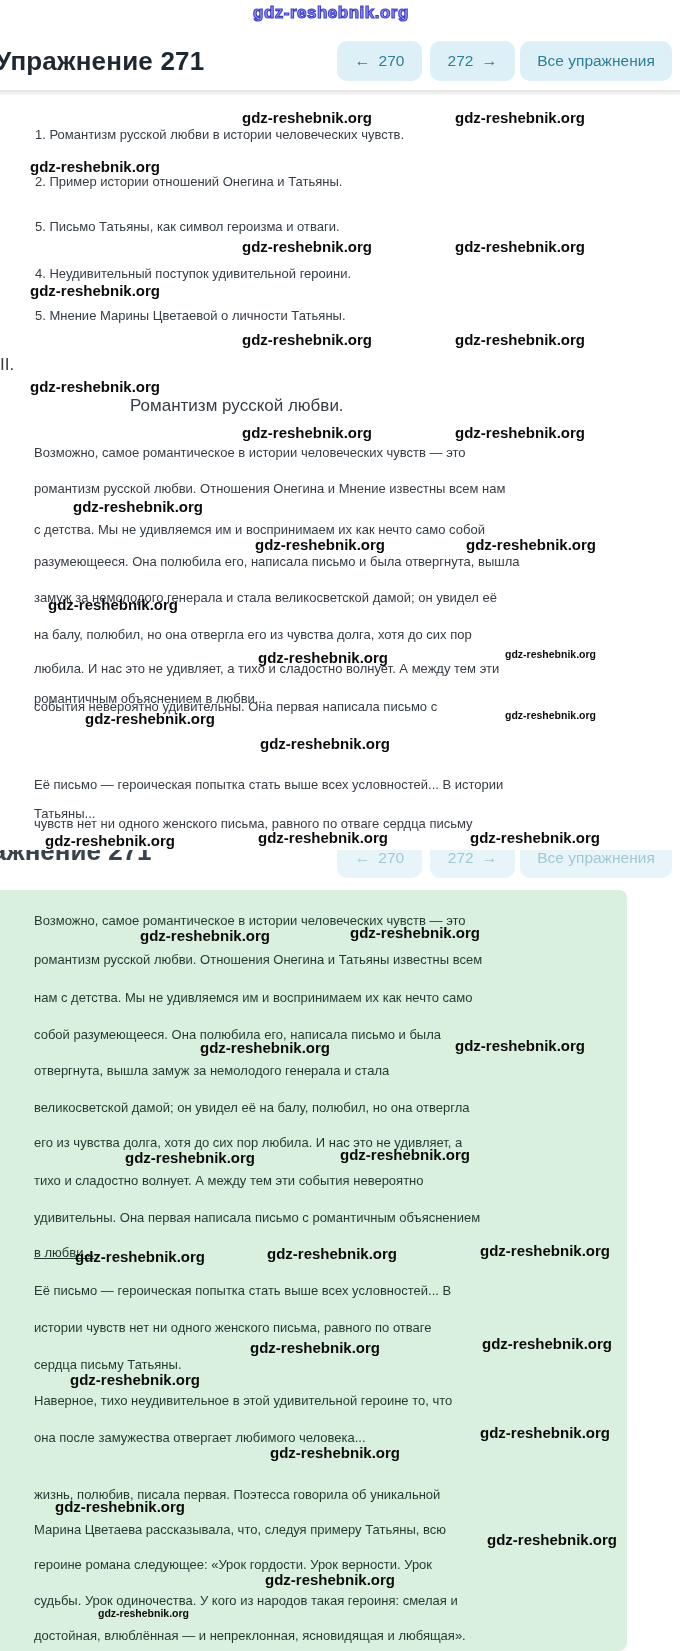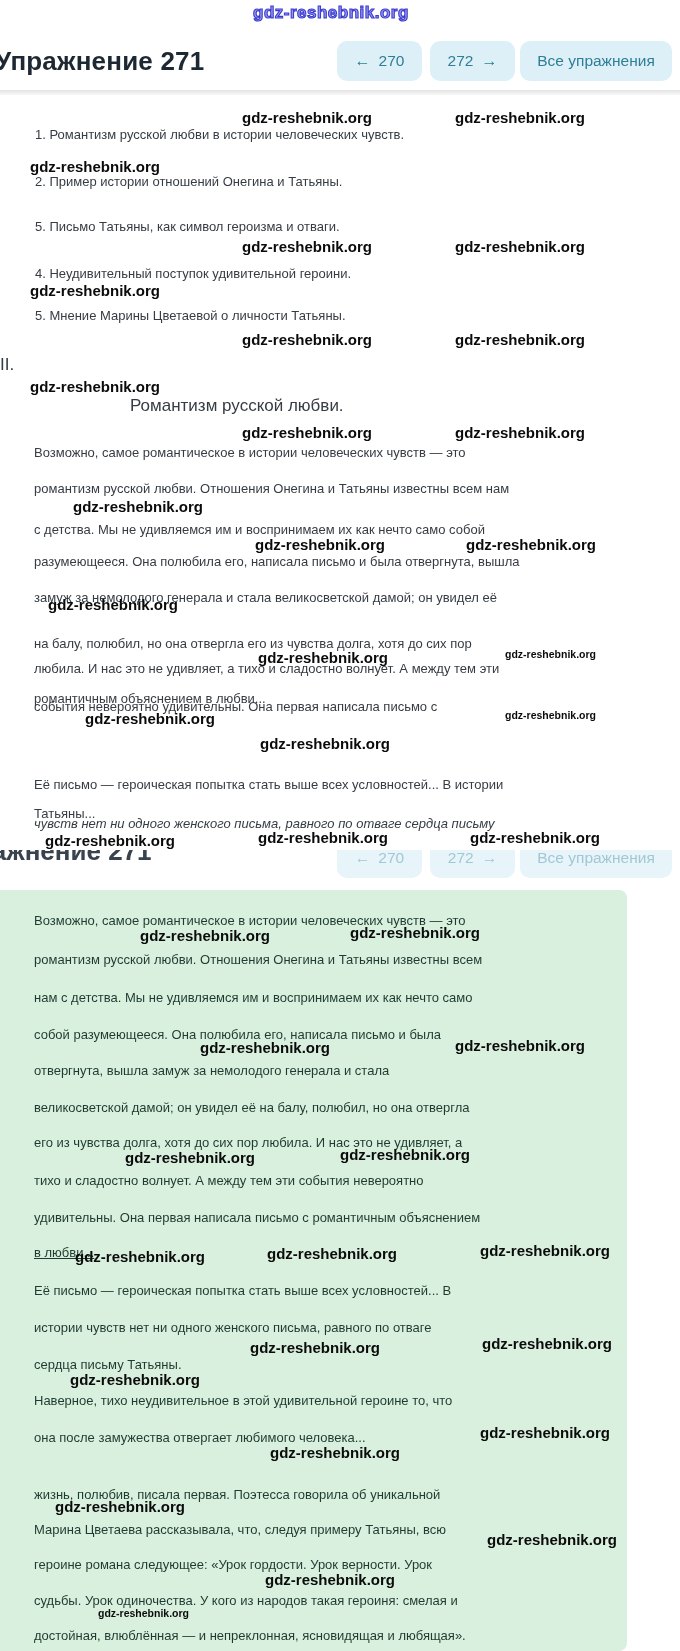--- a/index.html
+++ b/index.html
@@ -120,30 +120,30 @@
 <div class="plan-item" style="top: 125px;">1. Романтизм русской любви в истории человеческих чувств.</div>
 <div class="plan-item" style="top: 172px;">2. Пример истории отношений Онегина и Татьяны.</div>
 <div class="plan-item" style="top: 217px;">5. Письмо Татьяны, как символ героизма и отваги.</div>
 <div class="plan-item" style="top: 264px;">4. Неудивительный поступок удивительной героини.</div>
 <div class="plan-item" style="top: 306px;">5. Мнение Марины Цветаевой о личности Татьяны.</div>
 
 <div class="part-label" style="top:355px">II.</div>
 <div class="essay-title" style="top:396px">Романтизм русской любви.</div>
 
 <div class="line" style="top: 443px;">Возможно, самое романтическое в истории человеческих чувств — это</div>
-<div class="line" style="top: 479px;">романтизм русской любви. Отношения Онегина и Татьяны известны всем нам</div>
+<div class="line" style="top: 479px;">романтизм русской любви. Отношения Онегина и Мнение известны всем нам</div>
 <div class="line" style="top: 520px;">с детства. Мы не удивляемся им и воспринимаем их как нечто само собой</div>
 <div class="line" style="top: 552px;">разумеющееся. Она полюбила его, написала письмо и была отвергнута, вышла</div>
 <div class="line" style="top: 588px;">замуж за немолодого генерала и стала великосветской дамой; он увидел её</div>
-<div class="line" style="top: 625px; margin-top: 9px;">на балу, полюбил, но она отвергла его из чувства долга, хотя до сих пор</div>
+<div class="line" style="top: 625px;">на балу, полюбил, но она отвергла его из чувства долга, хотя до сих пор</div>
 <div class="line" style="top: 659px;">любила. И нас это не удивляет, а тихо и сладостно волнует. А между тем эти</div>
 <div class="line" style="top: 697px;">события невероятно удивительны. Она первая написала письмо с</div>
 <div class="line" style="top: 689px;">романтичным объяснением в любви...</div>
 <div class="line" style="top: 775px;">Её письмо — героическая попытка стать выше всех условностей... В истории</div>
-<div class="line" style="top: 814px; font-style: italic;">чувств нет ни одного женского письма, равного по отваге сердца письму</div>
+<div class="line" style="top: 814px;">чувств нет ни одного женского письма, равного по отваге сердца письму</div>
 <div class="line" style="top: 804px;">Татьяны...</div>
 
 <div class="aline" style="top: 911px;">Возможно, самое романтическое в истории человеческих чувств — это</div>
 <div class="aline" style="top: 950px;">романтизм русской любви. Отношения Онегина и Татьяны известны всем</div>
 <div class="aline" style="top: 988px;">нам с детства. Мы не удивляемся им и воспринимаем их как нечто само</div>
 <div class="aline" style="top: 1025px;">собой разумеющееся. Она полюбила его, написала письмо и была</div>
 <div class="aline" style="top: 1061px;">отвергнута, вышла замуж за немолодого генерала и стала</div>
 <div class="aline" style="top: 1098px;">великосветской дамой; он увидел её на балу, полюбил, но она отвергла</div>
 <div class="aline" style="top: 1133px;">его из чувства долга, хотя до сих пор любила. И нас это не удивляет, а</div>
 <div class="aline" style="top: 1171px;">тихо и сладостно волнует. А между тем эти события невероятно</div>

